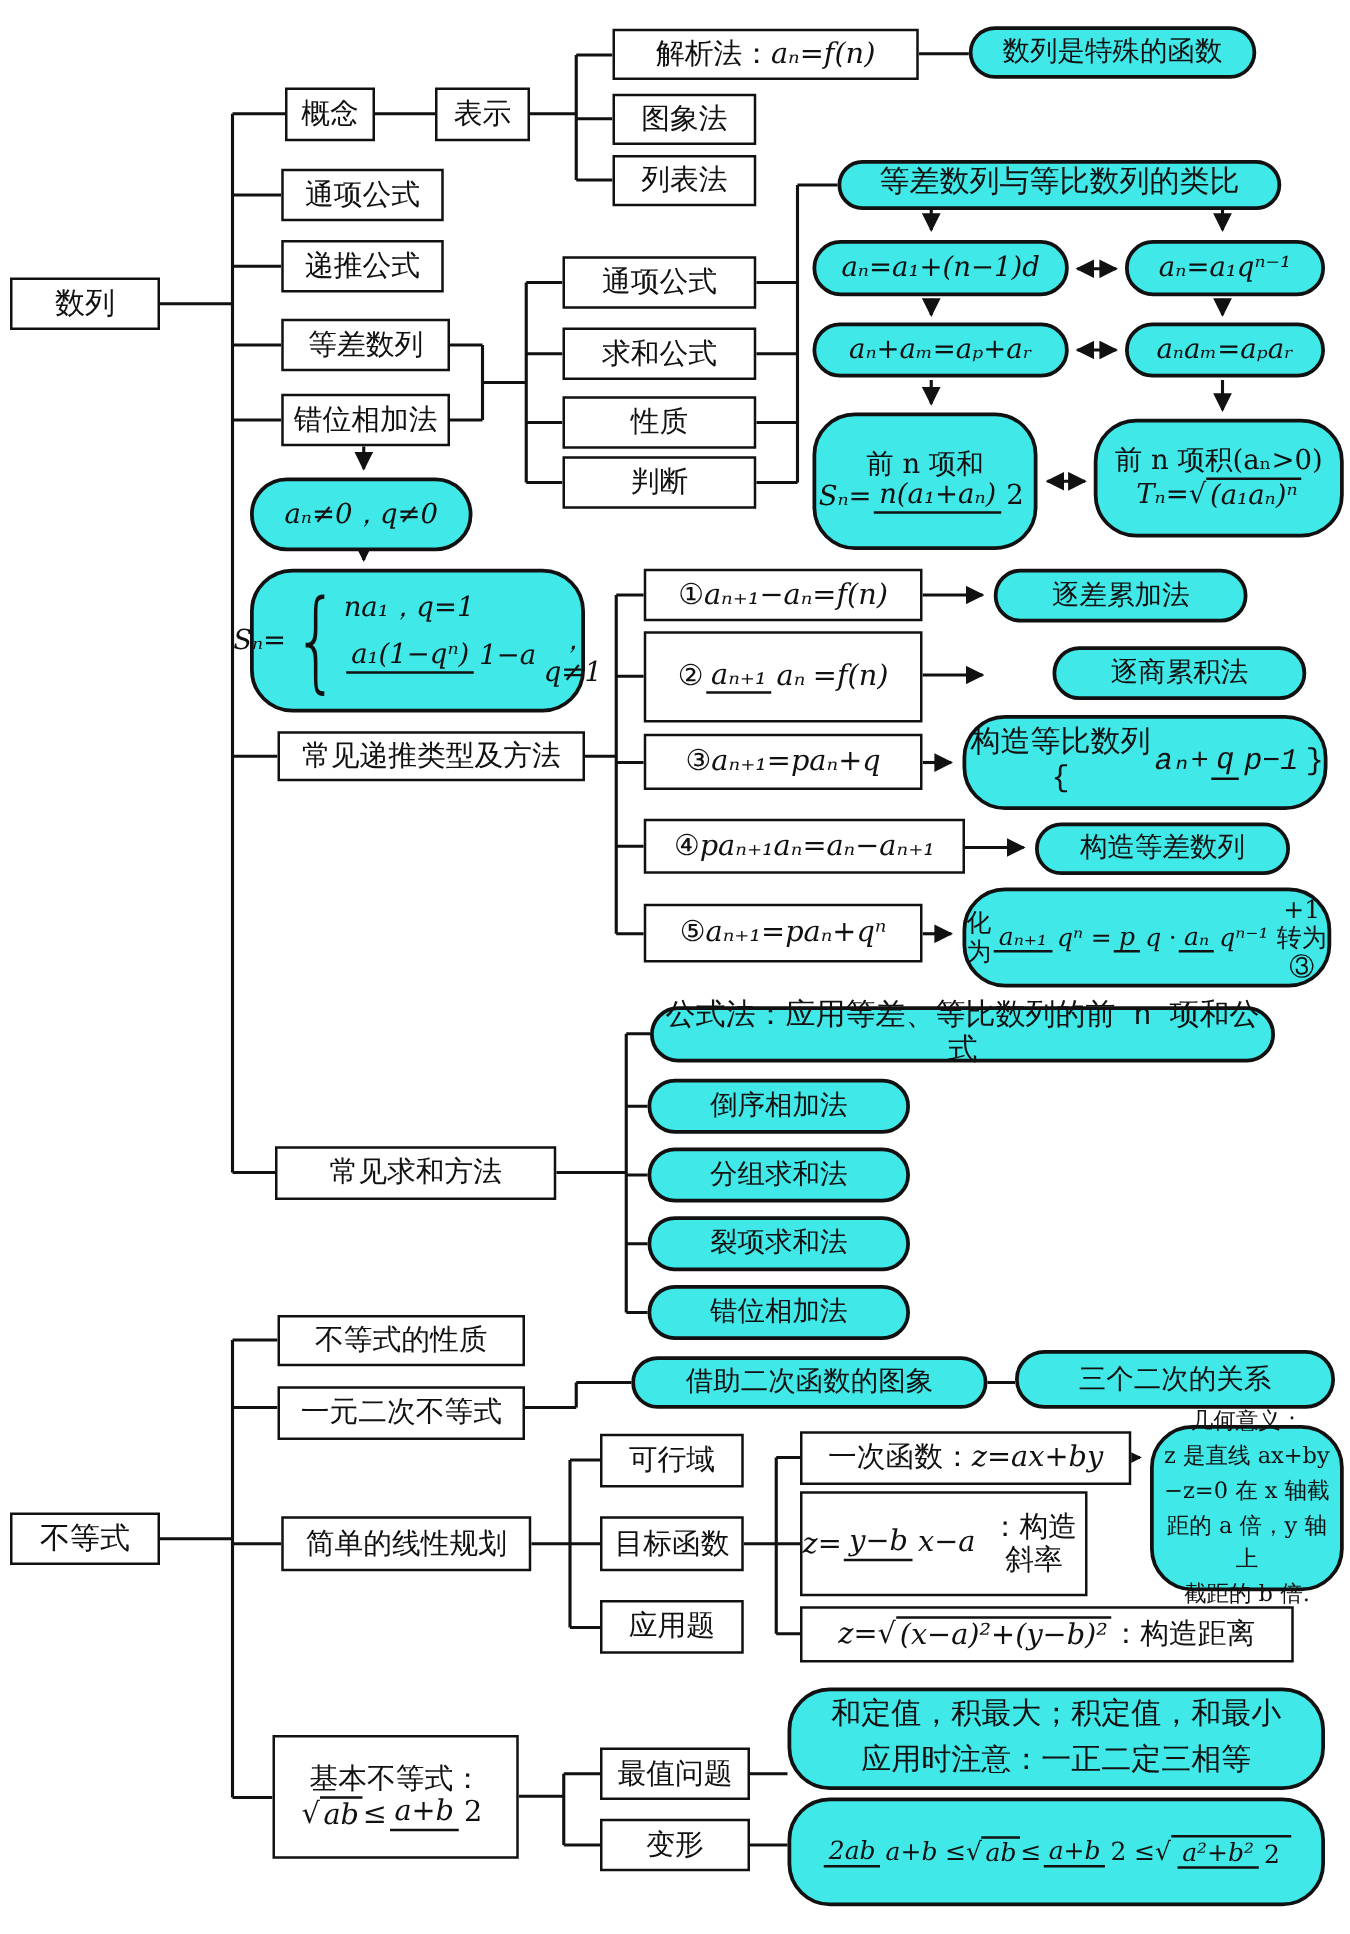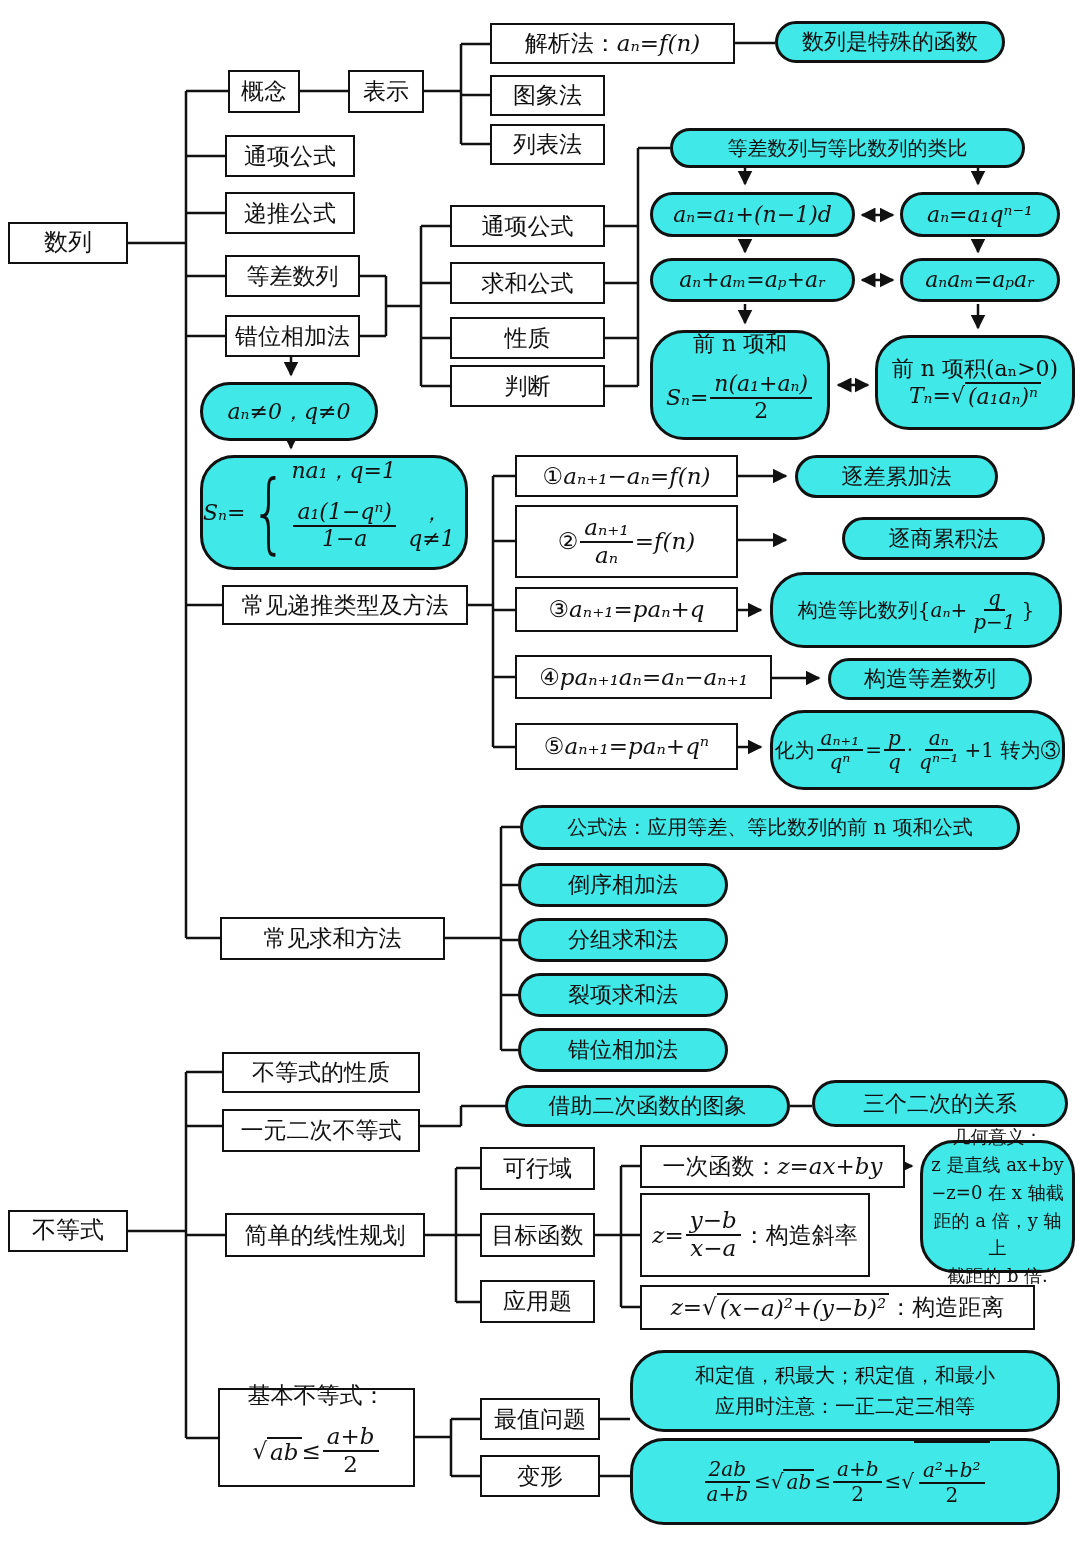--- a/index.html
+++ b/index.html
@@ -9,29 +9,29 @@
   .node{position:absolute;display:flex;align-items:center;justify-content:center;
     text-align:center;box-sizing:border-box;line-height:1.15;}
   .wbox{background:#fff;border:2.4px solid var(--line,#111);font-size:23px;}
   .pill{background:var(--cyan,#40E8E8);border:3px solid var(--line,#111);
     border-radius:999px;font-size:22px;}
   .pill.big{border-radius:34px;}
   .m{font-style:italic;}
   .row{display:inline-flex;align-items:center;}
   .col{display:inline-flex;flex-direction:column;align-items:center;justify-content:center;}
   .col.left{align-items:flex-start;}
-  .frac{display:inline-flex;flex-direction:column;align-items:center;
-    vertical-align:middle;margin:16px 2px;line-height:1.12;}
+  .frac{display:inline-flex;flex-direction:row;align-items:center;
+    vertical-align:middle;margin:0 2px;line-height:1.12;}
   .frac>.fn{padding:0 4px;border-bottom:2px solid #111;}
   .frac>.fd{padding:0 4px;}
   .rdc{border-top:2px solid #111;padding:0 3px;}
   .ml{white-space:pre-line;}
   .brace{font-family:"DejaVu Sans","Liberation Sans",sans-serif;font-weight:200;
     font-size:88px;line-height:.92;transform:scaleX(.65);margin:0 -6px 0 -4px;}
-  .fs18{font-size:18px;} .fs20{font-size:20px;} .fs21{font-size:20px;}
+  .fs18{font-size:18px;} .fs20{font-size:20px;} .fs21{font-size:24px;font-family:Liberation Mono, monospace;}
   .fs24{font-size:24px;} .lh16{line-height:1.55;}
 </style>
 </head>
 <body>
 
 <div class="canvas">
 
   <svg class="wires" width="1080" height="1547" viewBox="0 0 1080 1547">
     <defs>
       <marker id="arr" viewBox="0 0 10 10" refX="9" refY="5" markerWidth="6" markerHeight="6" orient="auto-start-reverse">

